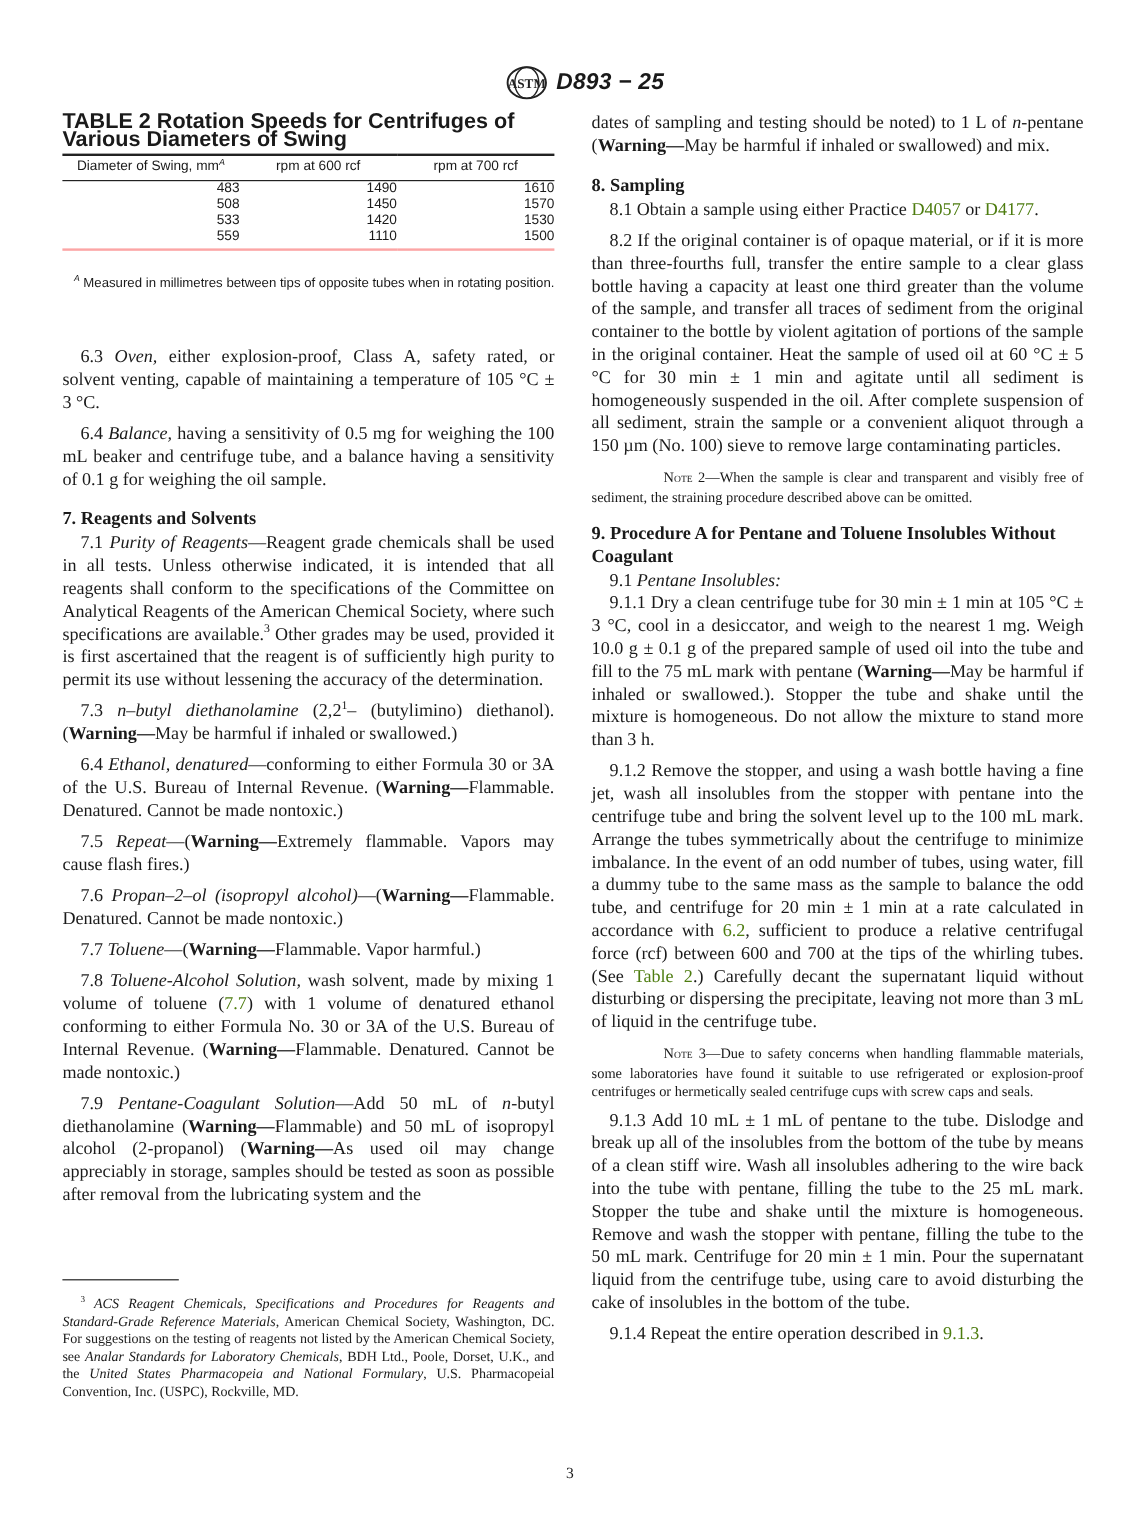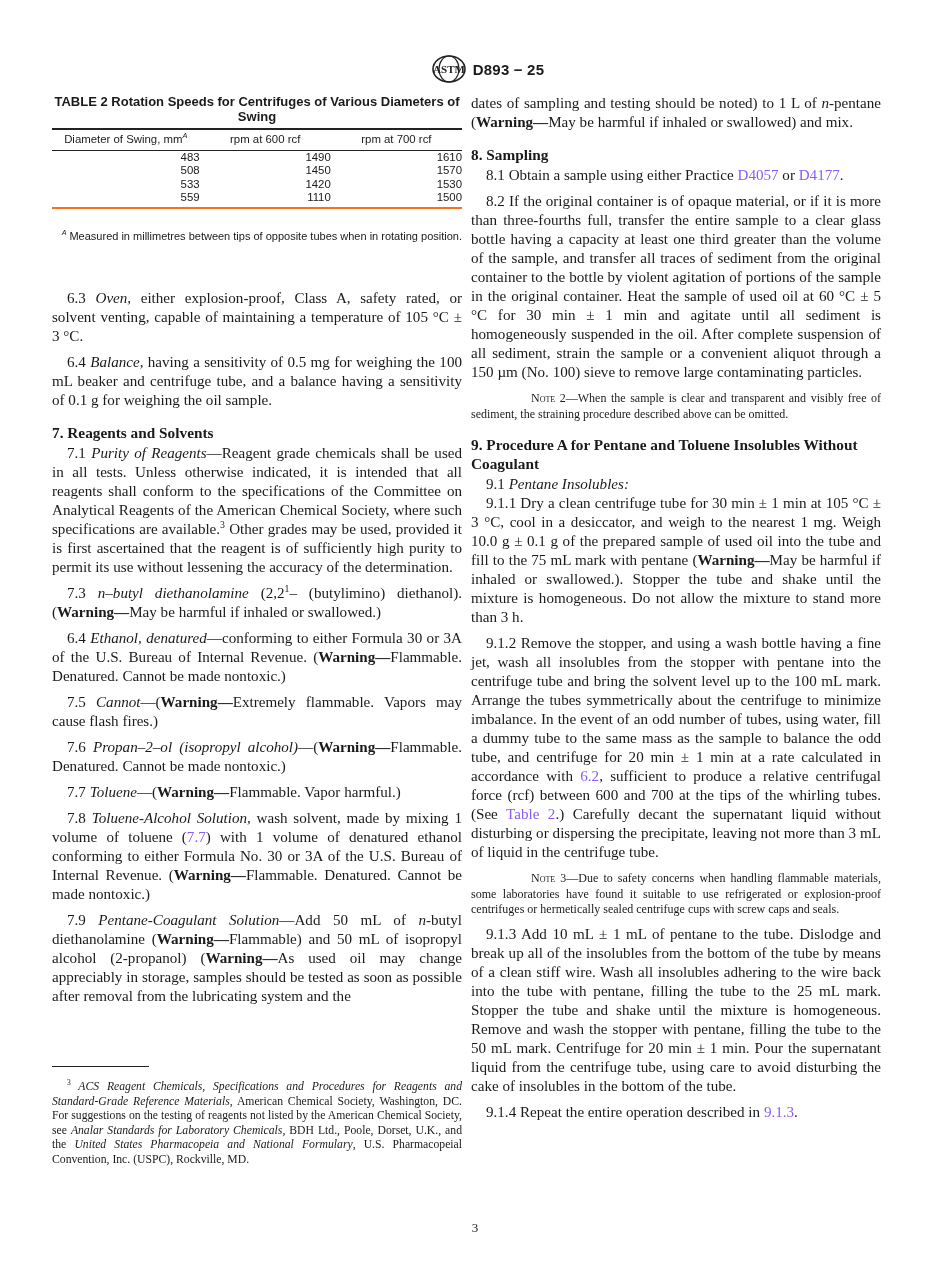--- a/index.html
+++ b/index.html
@@ -1,34 +1,34 @@
 <!DOCTYPE html>
 <html><head>
 <meta charset="utf-8">
 <style>
   html, body { margin: 0; padding: 0; background: #ffffff; }
   body { width: 950px; height: 1272px; position: relative; overflow: hidden; color: #1a1a1a; font-family: "Liberation Serif", serif; }
   .header { position: absolute; top: 54px; left: 0; width: 949px; display: flex; justify-content: center; align-items: center; gap: 6px; padding-left: 13px; }
   .logo { width: 36px; height: 30px; }
-  .doc-id { font-family: "Liberation Sans", sans-serif; font-weight: bold; font-size: 15px; letter-spacing: 0.2px; }
+  .doc-id { font-family: "Liberation Sans", sans-serif; font-weight: bold; font-size: 19px; letter-spacing: 0.2px; font-style: italic; }
   .col { position: absolute; top: 94px; width: 410px; font-size: 15.1px; line-height: 19px; text-align: justify; }
   .col-left { left: 52px; }
-  .col-right { left: 471px; }
-  .tbl-title { font-family: "Liberation Sans", sans-serif; font-weight: bold; font-size: 13px; text-align: center; line-height: 15px; margin: 0 0 4px 0; }
+  .col-right { left: 493px; }
+  .tbl-title { font-family: "Liberation Sans", sans-serif; font-weight: bold; font-size: 18px; text-align: left; line-height: 15px; margin: 0 0 4px 0; }
   table.rot { width: 100%; border-collapse: collapse; font-family: "Liberation Sans", sans-serif; font-size: 11.4px; line-height: 13.5px; }
   table.rot th { font-weight: normal; border-top: 2px solid #222; border-bottom: 1px solid #222; padding: 3px 0 3px 0; text-align: center; }
   table.rot td { text-align: right; padding: 0; }
-  table.rot tr.last td { padding-bottom: 2px; border-bottom: 2px solid #f97316; }
+  table.rot tr.last td { padding-bottom: 2px; border-bottom: 2px solid #fca5a5; }
   table.rot th:first-child, table.rot td:first-child { width: 36%; }
   .tbl-foot { font-family: "Liberation Sans", sans-serif; font-size: 11px; line-height: 14px; margin-top: 20px; text-align: right; }
   sup { font-size: 65%; line-height: 0; vertical-align: super; }
   p { margin: 0; text-indent: 15px; }
   .gap { margin-top: 7px; }
   .sec-head { font-weight: bold; font-size: 15.3px; margin-top: 13px; margin-bottom: 2px; text-indent: 0; text-align: left; }
-  .link { color: #8b5cf6; margin-top: 44px; }
+  .link { color: #4d7c0f; margin-top: 44px; }
   .note { font-size: 12px; line-height: 15.5px; text-indent: 15px; margin-top: 9px; }
   .note .smallcaps { font-variant: small-caps; margin-left: 45px; }
   .fn-rule { position: absolute; left: 52px; top: 1066px; width: 97px; border-top: 1px solid #222; }
   .footnote { position: absolute; left: 52px; top: 1080px; width: 410px; font-size: 11.7px; line-height: 14.5px; text-align: justify; }
   .footnote p { text-indent: 15px; }
   .page-num { position: absolute; top: 1220px; left: 0; width: 950px; text-align: center; font-size: 13px; }
   i { font-style: italic; }
   b { font-weight: bold; }
 </style>
 </head>
@@ -80,21 +80,21 @@
 
   <div style="height:46px"></div>
 
   <p><span>6.3 </span><i>Oven,</i><span> either explosion-proof, Class A, safety rated, or solvent venting, capable of maintaining a temperature of 105 °C ± 3 °C.</span></p>
   <p class="gap"><span>6.4 </span><i>Balance,</i><span> having a sensitivity of 0.5 mg for weighing the 100 mL beaker and centrifuge tube, and a balance having a sensitivity of 0.1 g for weighing the oil sample.</span></p>
 
   <div class="sec-head">7. Reagents and Solvents</div>
   <p><span>7.1 </span><i>Purity of Reagents</i><span>—Reagent grade chemicals shall be used in all tests. Unless otherwise indicated, it is intended that all reagents shall conform to the specifications of the Committee on Analytical Reagents of the American Chemical Society, where such specifications are available.</span><sup>3</sup><span> Other grades may be used, provided it is first ascertained that the reagent is of sufficiently high purity to permit its use without lessening the accuracy of the determination.</span></p>
   <p class="gap"><span>7.3 </span><i>n–butyl diethanolamine</i><span> (2,2</span><sup>1</sup><span>– (butylimino) diethanol). (</span><b>Warning—</b><span>May be harmful if inhaled or swallowed.)</span></p>
   <p class="gap"><span>6.4 </span><i>Ethanol, denatured</i><span>—conforming to either Formula 30 or 3A of the U.S. Bureau of Internal Revenue. (</span><b>Warning—</b><span>Flammable. Denatured. Cannot be made nontoxic.)</span></p>
-  <p class="gap"><span>7.5 </span><i>Cannot</i><span>—(</span><b>Warning—</b><span>Extremely flammable. Vapors may cause flash fires.)</span></p>
+  <p class="gap"><span>7.5 </span><i>Repeat</i><span>—(</span><b>Warning—</b><span>Extremely flammable. Vapors may cause flash fires.)</span></p>
   <p class="gap"><span>7.6 </span><i>Propan–2–ol (isopropyl alcohol)</i><span>—(</span><b>Warning—</b><span>Flammable. Denatured. Cannot be made nontoxic.)</span></p>
   <p class="gap"><span>7.7 </span><i>Toluene</i><span>—(</span><b>Warning—</b><span>Flammable. Vapor harmful.)</span></p>
   <p class="gap"><span>7.8 </span><i>Toluene-Alcohol Solution,</i><span> wash solvent, made by mixing 1 volume of toluene (</span><span class="link">7.7</span><span>) with 1 volume of denatured ethanol conforming to either Formula No. 30 or 3A of the U.S. Bureau of Internal Revenue. (</span><b>Warning—</b><span>Flammable. Denatured. Cannot be made nontoxic.)</span></p>
   <p class="gap"><span>7.9 </span><i>Pentane-Coagulant Solution</i><span>—Add 50 mL of </span><i>n</i><span>-butyl diethanolamine (</span><b>Warning—</b><span>Flammable) and 50 mL of isopropyl alcohol (2-propanol) (</span><b>Warning—</b><span>As used oil may change appreciably in storage, samples should be tested as soon as possible after removal from the lubricating system and the</span></p>
 </div>
 
 <div class="fn-rule"></div>
 <div class="footnote">
   <p><sup>3</sup><i> ACS Reagent Chemicals, Specifications and Procedures for Reagents and Standard-Grade Reference Materials</i><span>, American Chemical Society, Washington, DC. For suggestions on the testing of reagents not listed by the American Chemical Society, see </span><i>Analar Standards for Laboratory Chemicals</i><span>, BDH Ltd., Poole, Dorset, U.K., and the </span><i>United States Pharmacopeia and National Formulary</i><span>, U.S. Pharmacopeial Convention, Inc. (USPC), Rockville, MD.</span></p>
 </div>

